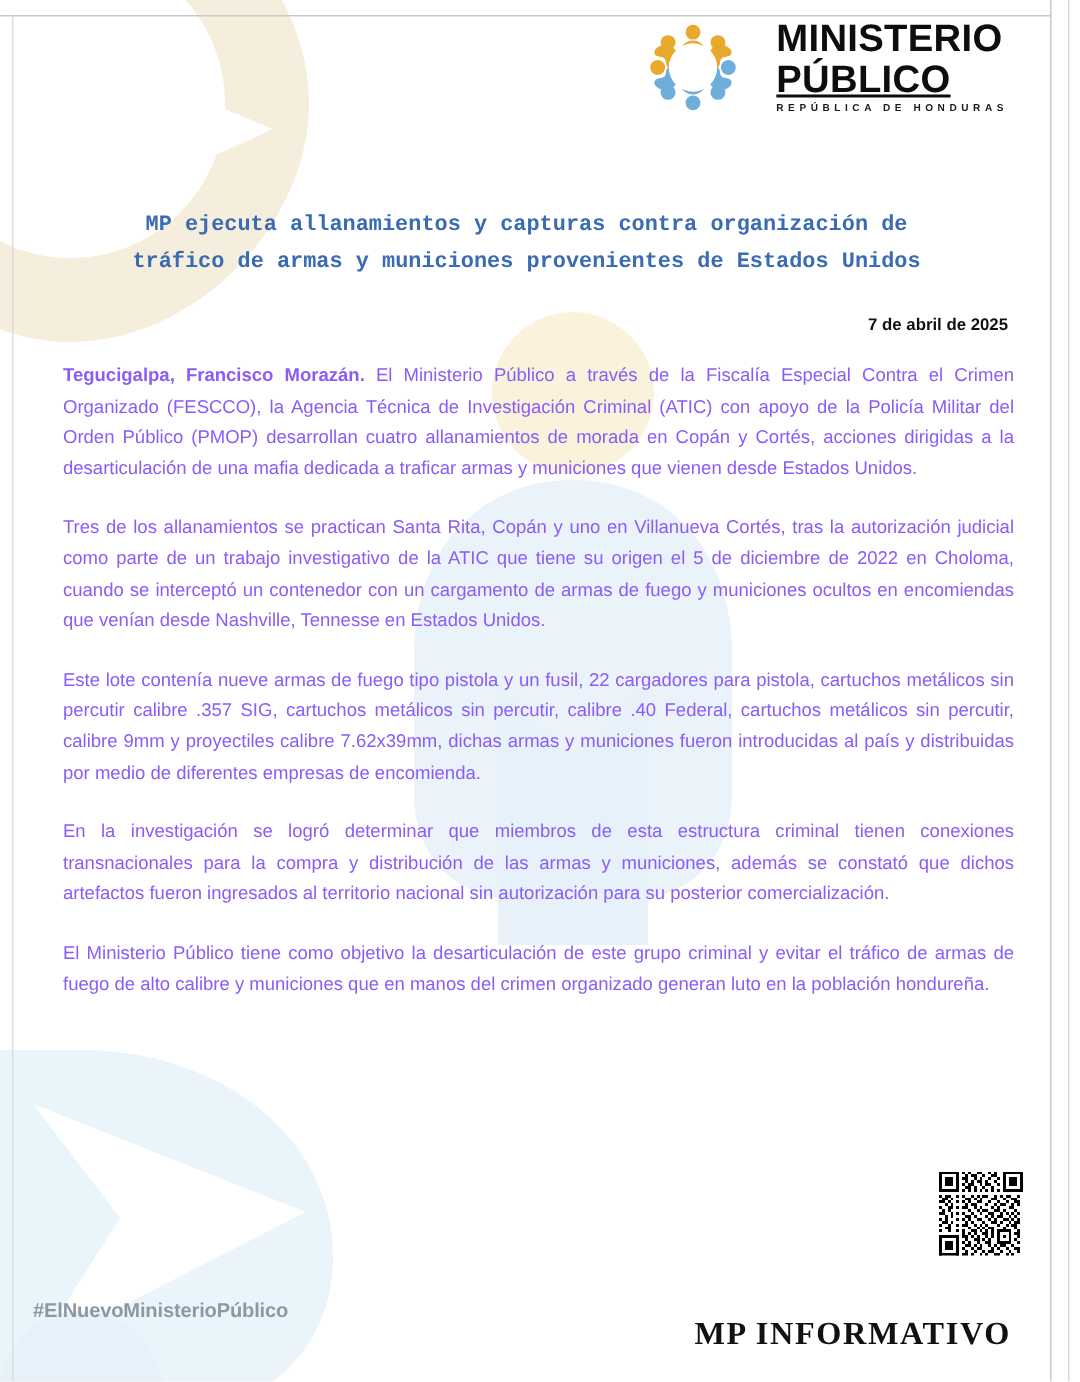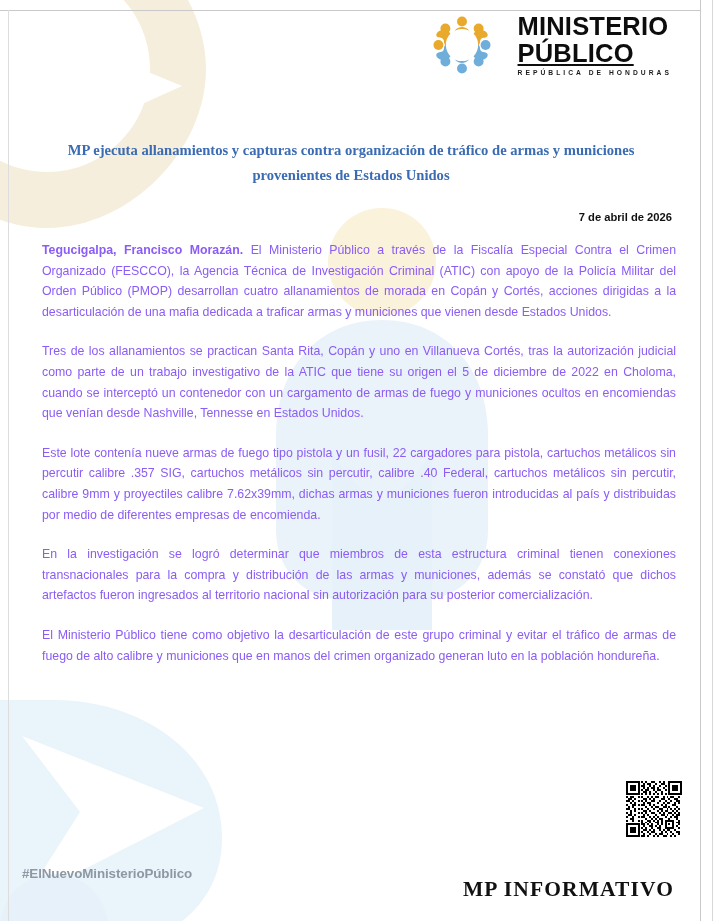--- a/index.html
+++ b/index.html
@@ -99,21 +99,21 @@
     position: absolute;
     left: 0; top: 0;
     width: 700px; height: 921px;
     z-index: 2;
   }
   #title {
     position: absolute;
     left: 66px; top: 138px;
     width: 570px;
     text-align: center;
-    font-family: Liberation Serif, serif;
+    font-family: Liberation Mono, monospace;
     font-weight: bold;
     font-size: 14.6px;
     line-height: 25px;
     color: #3b6bb3;
   }
   #dateline {
     position: absolute;
     right: 28px; top: 211px;
     font-family: "Liberation Sans", sans-serif;
     font-weight: bold;
@@ -228,21 +228,21 @@
         <span class="logo-line2">PÚBLICO</span>
         <span class="logo-sub">REPÚBLICA DE HONDURAS</span>
       </div>
     </div>
   </div>
 
   <div id="content">
 
     <div id="title">MP ejecuta allanamientos y capturas contra organización de tráfico de armas y municiones provenientes de Estados Unidos</div>
 
-    <div id="dateline">7 de abril de 2026</div>
+    <div id="dateline">7 de abril de 2025</div>
 
     <div id="body-text">
         <p><span class="lead">Tegucigalpa, Francisco Morazán.</span><span> El Ministerio Público a través de la Fiscalía Especial Contra el Crimen Organizado (FESCCO), la Agencia Técnica de Investigación Criminal (ATIC) con apoyo de la Policía Militar del Orden Público (PMOP) desarrollan cuatro allanamientos de morada en Copán y Cortés, acciones dirigidas a la desarticulación de una mafia dedicada a traficar armas y municiones que vienen desde Estados Unidos.</span></p>
         <p><span>Tres de los allanamientos se practican Santa Rita, Copán y uno en Villanueva Cortés, tras la autorización judicial como parte de un trabajo investigativo de la ATIC que tiene su origen el 5 de diciembre de 2022 en Choloma, cuando se interceptó un contenedor con un cargamento de armas de fuego y municiones ocultos en encomiendas que venían desde Nashville, Tennesse en Estados Unidos.</span></p>
         <p><span>Este lote contenía nueve armas de fuego tipo pistola y un fusil, 22 cargadores para pistola, cartuchos metálicos sin percutir calibre .357 SIG, cartuchos metálicos sin percutir, calibre .40 Federal, cartuchos metálicos sin percutir, calibre 9mm y proyectiles calibre 7.62x39mm, dichas armas y municiones fueron introducidas al país y distribuidas por medio de diferentes empresas de encomienda.</span></p>
         <p><span>En la investigación se logró determinar que miembros de esta estructura criminal tienen conexiones transnacionales para la compra y distribución de las armas y municiones, además se constató que dichos artefactos fueron ingresados al territorio nacional sin autorización para su posterior comercialización.</span></p>
         <p><span>El Ministerio Público tiene como objetivo la desarticulación de este grupo criminal y evitar el tráfico de armas de fuego de alto calibre y municiones que en manos del crimen organizado generan luto en la población hondureña.</span></p>
       </div>
 
   </div>

